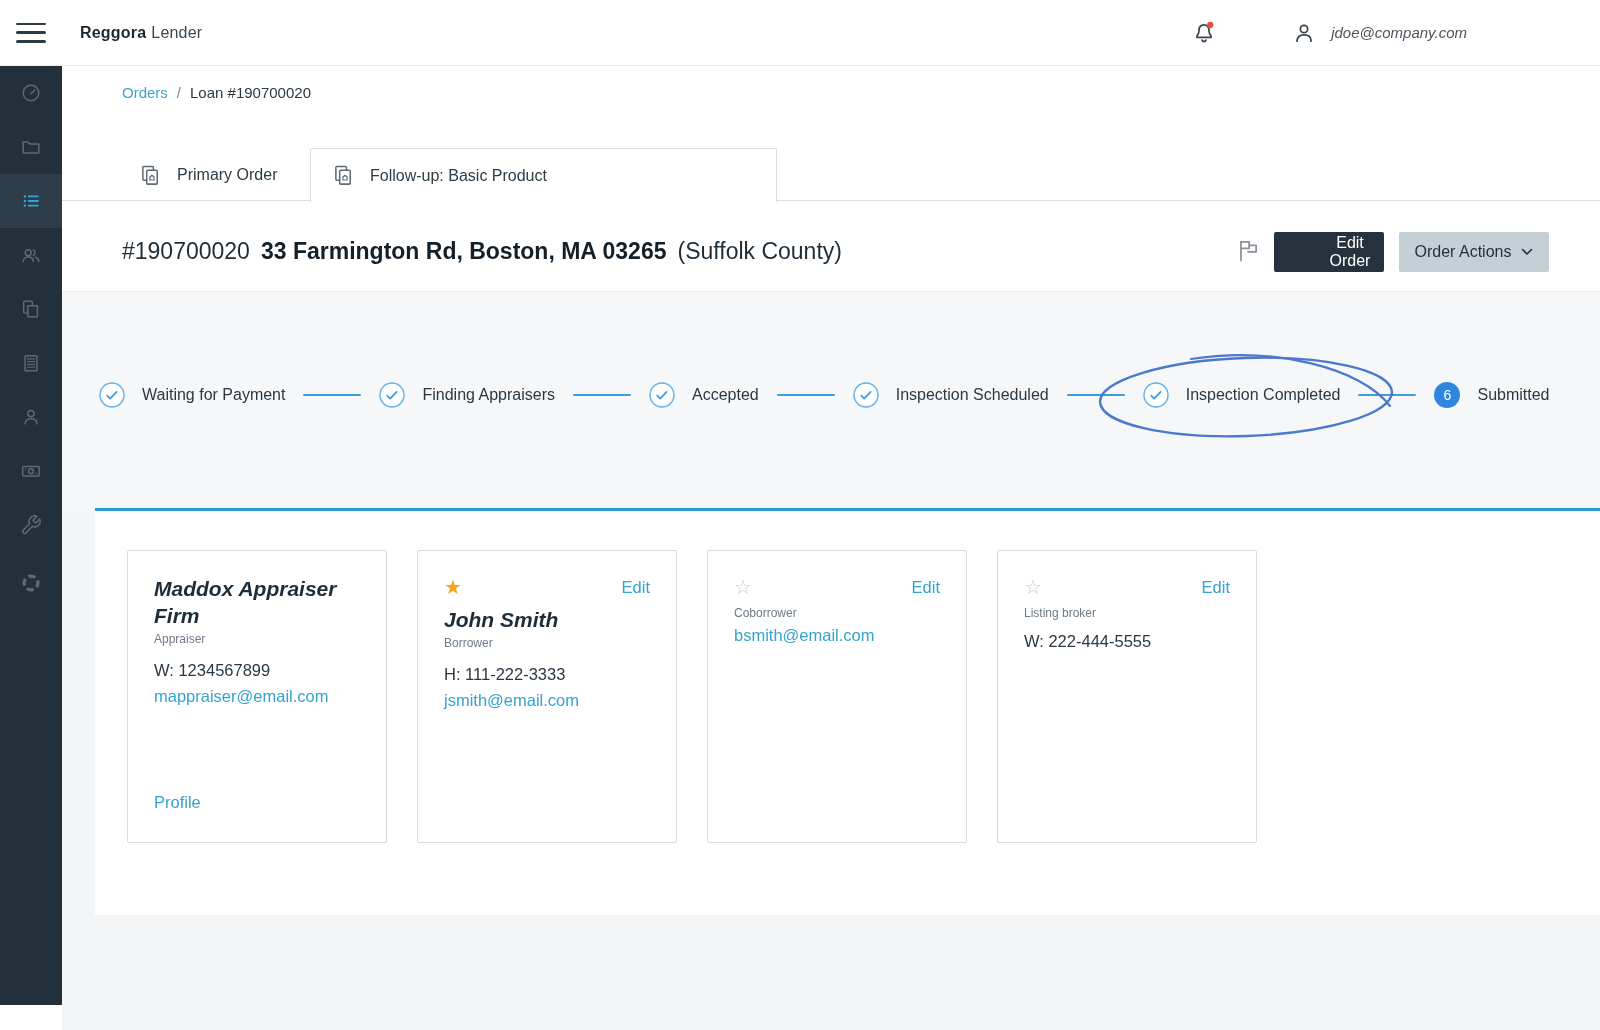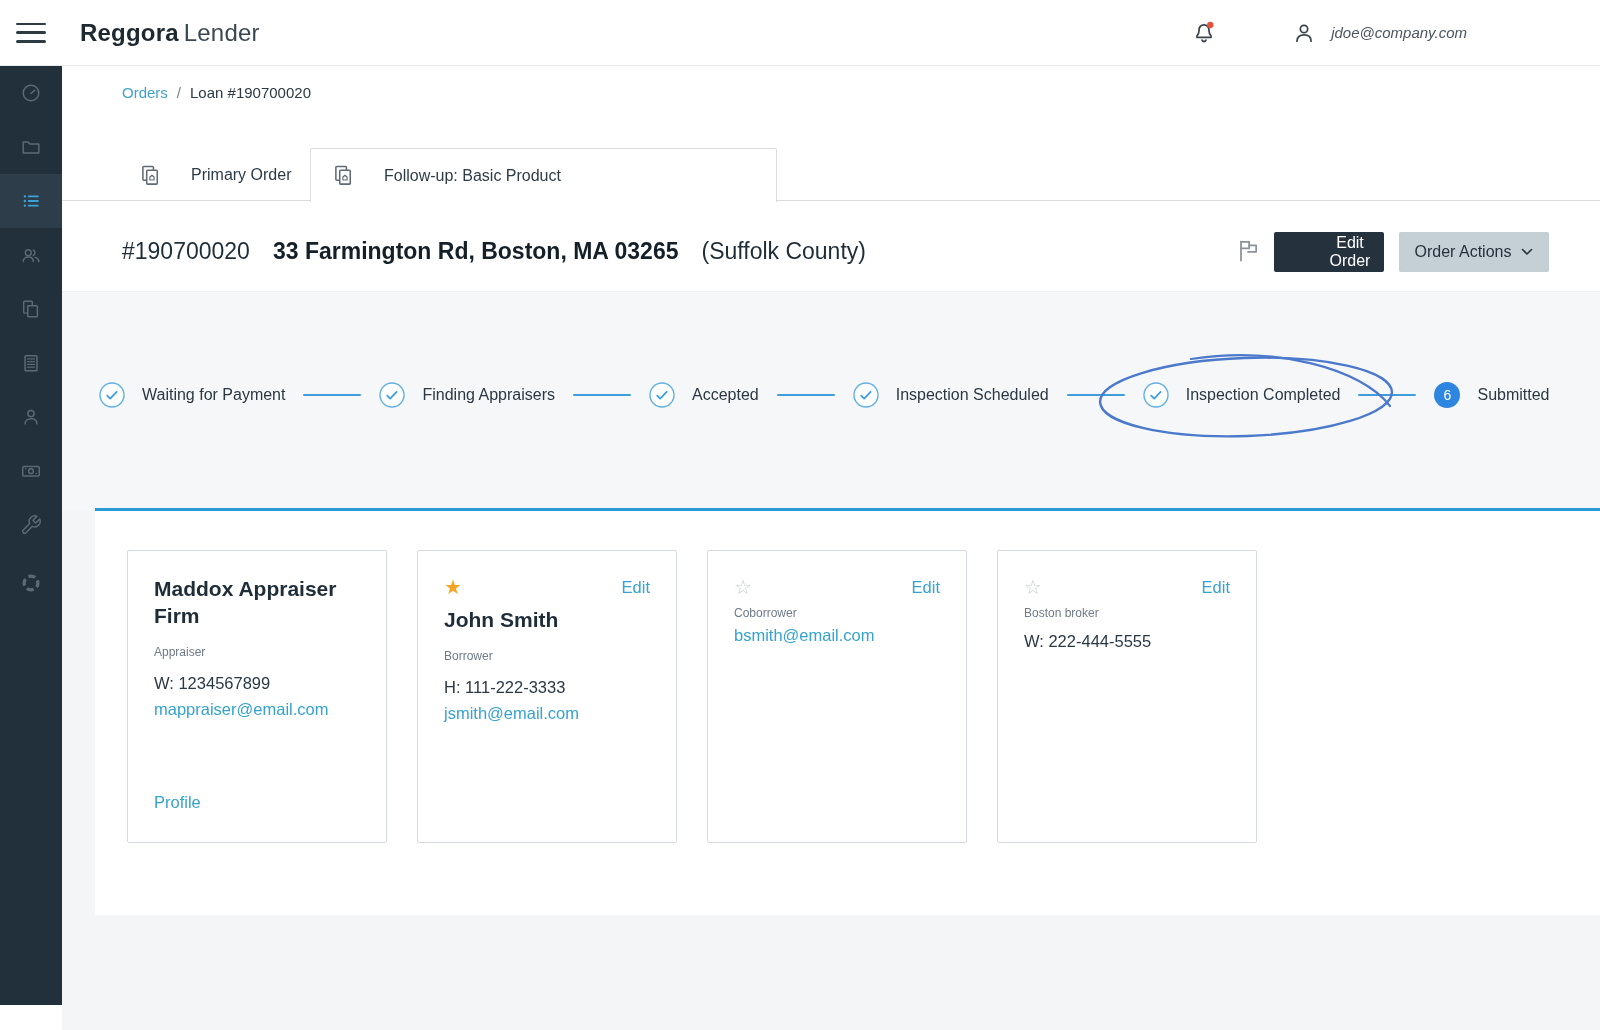--- a/index.html
+++ b/index.html
@@ -12,21 +12,21 @@
     overflow:hidden;
   }
   
   .header {
     position:absolute; top:0; left:0; width:1600px; height:66px;
     background:#ffffff; border-bottom:1px solid #e7e9eb;
     display:flex; align-items:center; z-index:10;
   }
   .hamburger { margin-left:16px; width:30px; height:22px; display:flex; flex-direction:column; justify-content:space-between; cursor:pointer; padding:1px 0; }
   .hamburger span { display:block; height:2.6px; background:#2d3b45; border-radius:2px; }
-  .brand { margin-left:34px; font-size:24px; letter-spacing:.2px; }
+  .brand { margin-left:34px; font-size:16px; letter-spacing:.2px; }
   .brand b { color:#1d2831; font-weight:700; }
   .brand i { font-style:normal; color:#3a4750; font-weight:400; margin-left:5px; }
   .header-spacer { flex:1; }
   .bell-wrap { position:relative; width:26px; height:26px; }
   .user-block { display:flex; align-items:center; gap:14px; margin-left:74px; margin-right:133px;font-style:italic; }
   .user-email { font-size:15px; color:#4b555e; }
   
   .sidebar { position:absolute; top:66px; left:0; width:62px; height:939px; background:#22303b; display:flex; flex-direction:column; z-index:9; }
   .side-item { width:62px; height:54px; display:flex; align-items:center; justify-content:center; cursor:pointer; }
   .side-item.active { background:#2d3d4a; }
@@ -36,28 +36,28 @@
   svg.icn { stroke:#5a6b77; fill:none; stroke-width:1.6; stroke-linecap:round; stroke-linejoin:round; }
   svg.icn-active { stroke:#3ba3da; }
   svg.hdr-icn { stroke:#39444d; fill:none; stroke-width:1.6; stroke-linecap:round; stroke-linejoin:round; }
   
   .content-top { position:absolute; top:66px; left:62px; width:1538px; height:225px; background:#ffffff; }
   .breadcrumb { position:absolute; left:37px; top:18px; font-size:15px; display:flex; gap:9px; align-items:center;margin-left:23px; }
   .breadcrumb .bc-link { color:#3ea2cc; cursor:pointer; }
   .breadcrumb .bc-sep { color:#7a848c; }
   .breadcrumb .bc-cur { color:#2c3942; }
   .tab-underline { position:absolute; top:134px; left:0; width:1538px; height:1px; background:#dadde0; }
-  .tab { position:absolute; display:flex; align-items:center; gap:28px; font-size:16px; color:#2d3b45; cursor:pointer; }
+  .tab { position:absolute; display:flex; align-items:center; gap:14px; font-size:16px; color:#2d3b45; cursor:pointer; }
   .tab-inactive { left:78px; top:84px; width:170px; height:50px; }
   .tab-active {
     left:248px; top:82px; width:467px; height:54px;
     background:#ffffff; border:1px solid #d9dde0; border-bottom:none;
     padding-left:22px; z-index:2; border-radius:2px 2px 0 0;
   }
-  .title-row { position:absolute; left:60px; top:172px; font-size:23px; display:flex; gap:23px; align-items:baseline; white-space:nowrap; }
+  .title-row { position:absolute; left:60px; top:172px; font-size:23px; display:flex; gap:11px; align-items:baseline; white-space:nowrap; }
   .title-num { color:#1f2d38; font-weight:400; }
   .title-addr { color:#141f28; font-weight:700; }
   .title-county { color:#1f2d38; font-weight:400; }
   .flag-btn { position:absolute; left:1172px; top:170px; width:30px; height:30px; cursor:pointer; }
   .btn { position:absolute; top:166px; height:40px; border:none; border-radius:2px; font-size:16px; font-family:"Liberation Sans", sans-serif; cursor:pointer; display:flex; align-items:center; justify-content:center; gap:10px; }
   .btn-dark { left:1212px; width:110px; background:#25313d; color:#ffffff;padding-left:42px; }
   .btn-light { left:1337px; width:150px; background:#c5cfd6; color:#25313d; }
   
   .gray-section { position:absolute; top:291px; left:62px; width:1538px; height:220px; background:#f6f7f8; border-top:1px solid #eceef0; }
   .stepper { position:absolute; left:37px; top:90px; display:flex; align-items:center; }
@@ -72,21 +72,21 @@
   .card-1 { left:32px;  width:260px; }
   .card-2 { left:322px; width:260px; }
   .card-3 { left:612px; width:260px; }
   .card-4 { left:902px; width:260px; }
   .card-5 { left:1192px; width:215px; display:flex; align-items:center; justify-content:center; cursor:pointer; }
   .card-toprow { display:flex; justify-content:space-between; align-items:center; height:24px; margin-bottom:7px; }
   .star { font-size:20px; line-height:20px; cursor:pointer; }
   .star-on { color:#f5a623; }
   .star-off { color:#c8cdd2; }
   .edit-link { font-size:16.5px; color:#35a3cf; cursor:pointer; }
-  .card-name { font-size:21px; line-height:27px; font-weight:600; color:#1f2d38; margin-bottom:16px; }
+  .card-name { font-size:21px; line-height:27px; font-weight:600; color:#1f2d38; margin-bottom:3px;font-style:italic; }
   .card-role { font-size:12px; color:#6e7a87; margin-bottom:15px; }
   .card-line { font-size:16.5px; color:#2a3844; margin-bottom:7px; }
   .card-email { font-size:16.5px; color:#35a3cf; cursor:pointer; }
   .profile-link { position:absolute; left:26px; bottom:30px; font-size:16.5px; color:#35a3cf; cursor:pointer; }
   .create-label { font-size:15.5px; color:#2a3844; }
 </style>
 </head>
 <body>
 
 <div class="header">
@@ -316,18 +316,18 @@
     </div>
     <div class="card-role" style="margin-bottom:6px;">Coborrower</div>
     <div class="card-email">bsmith@email.com</div>
   </div>
 
   <div class="card card-4">
     <div class="card-toprow">
       <span class="star star-off">☆</span>
       <span class="edit-link">Edit</span>
     </div>
-    <div class="card-role" style="margin-bottom:12px;">Boston broker</div>
+    <div class="card-role" style="margin-bottom:12px;">Listing broker</div>
     <div class="card-line">W: 222-444-5555</div>
   </div>
 
 
 </div>
 
 </body></html>

